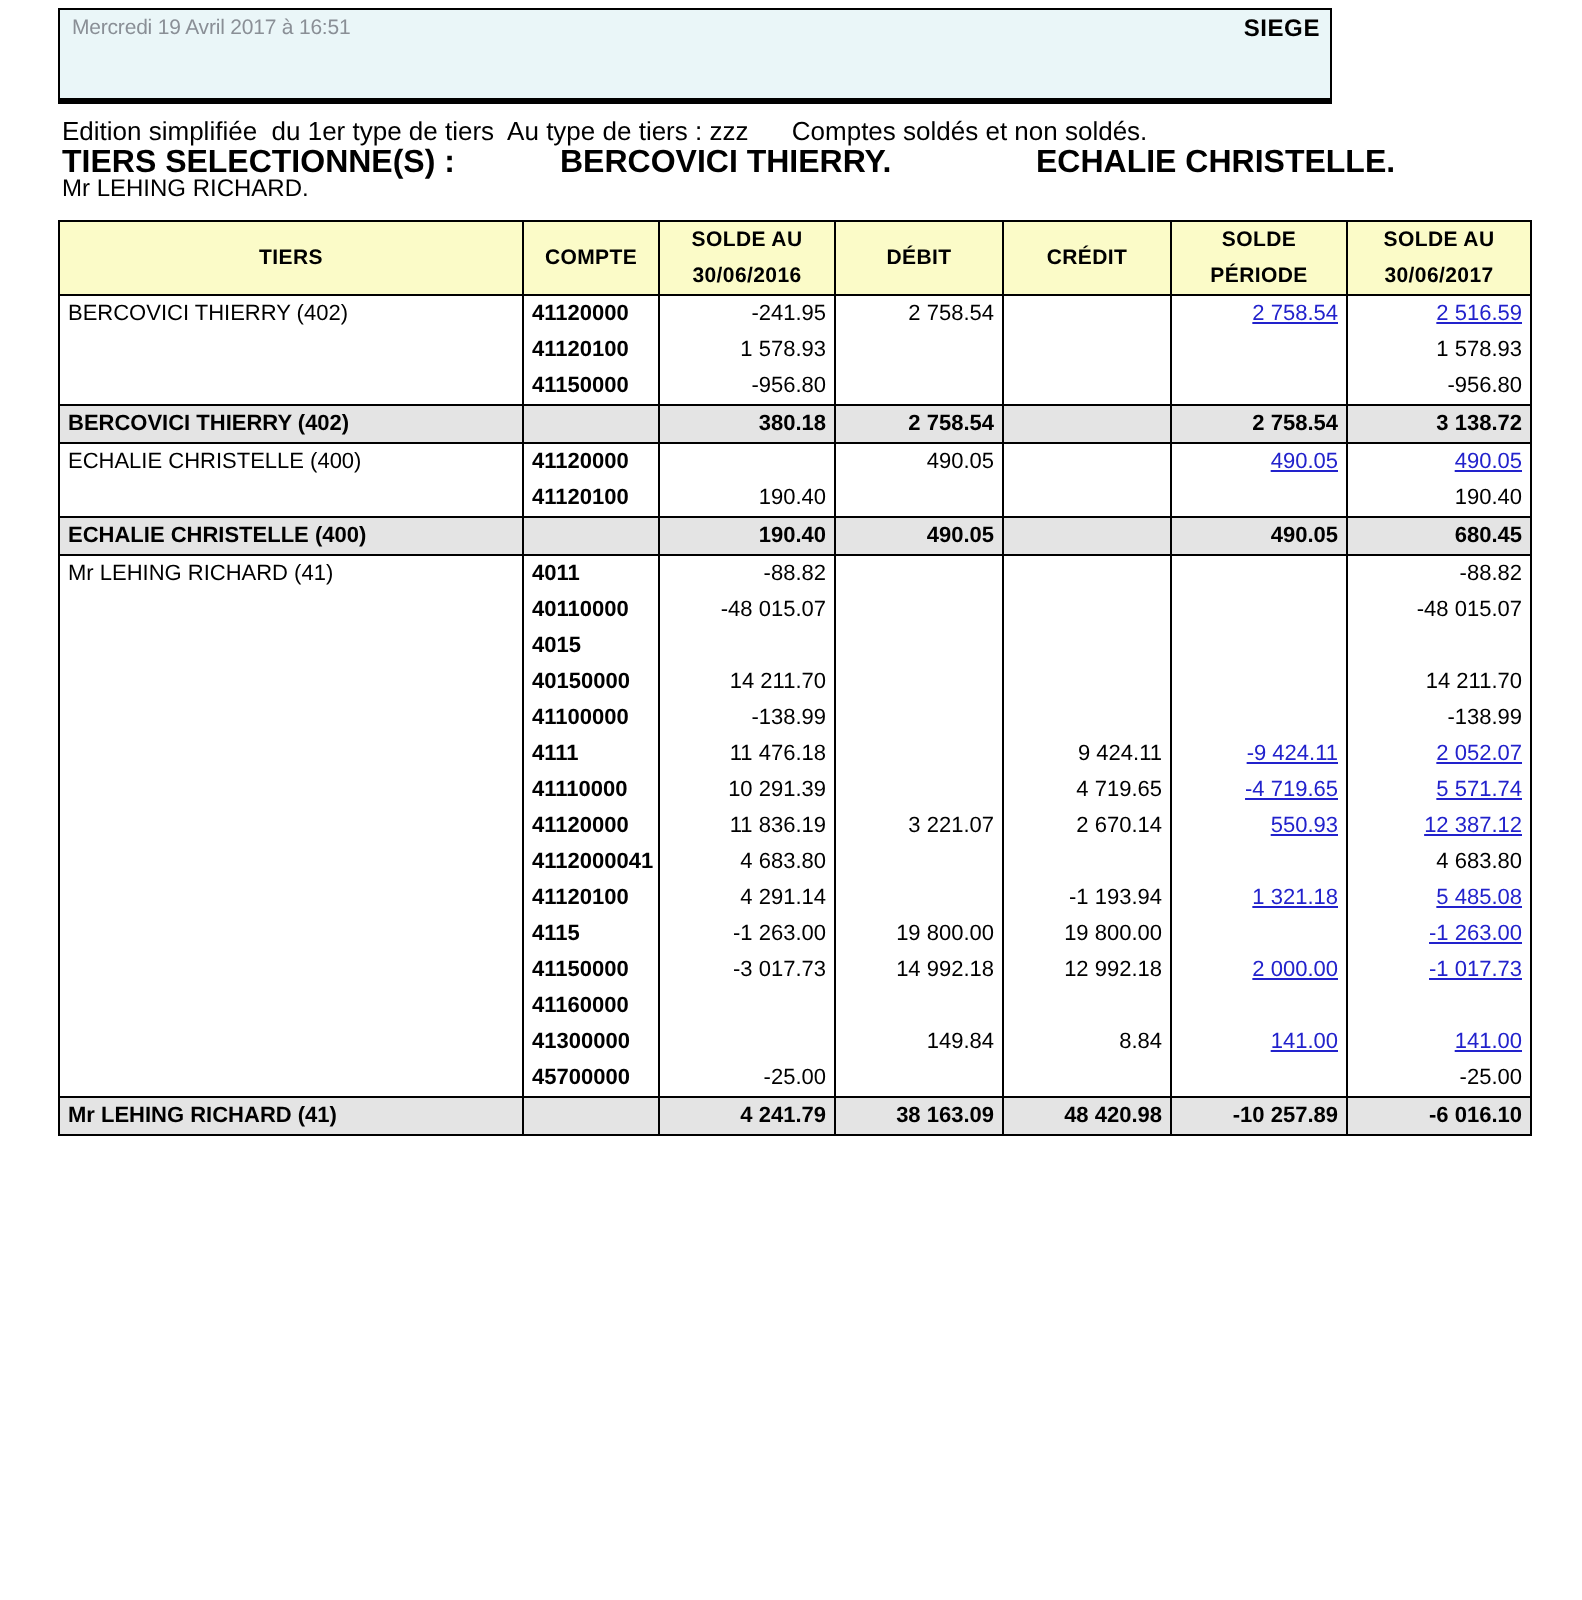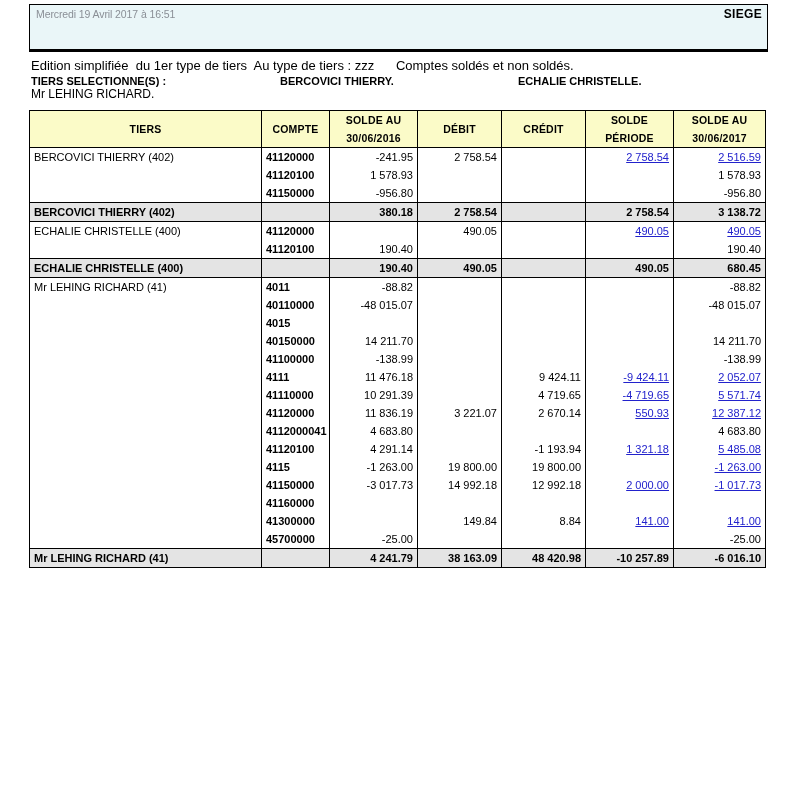--- a/index.html
+++ b/index.html
@@ -19,21 +19,21 @@
     position: relative;
     width: 791px;
     height: 800px;
   }
 
   
   .banner {
     position: absolute;
     left: 29px;
     top: 4px;
-    width: 739px;
+    width: 637px;
     height: 48px;
     background: #eaf6f8;
     border: 1px solid #000000;
     border-bottom: 3px solid #000000;
     box-sizing: border-box;
   }
   .banner-stamp {
     position: absolute;
     left: 6px;
     top: 3px;
@@ -73,21 +73,21 @@
     top: 58px;
     width: 740px;
   }
   .filter-line1 {
     font-size: 13px;
     white-space: pre;
     line-height: 15px;
   }
   .filter-line2 {
     margin-top: 2px;
-    font-size: 11px;
+    font-size: 16px;
     font-weight: bold;
     line-height: 13px;
     position: relative;
     height: 13px;
   }
   .filter-line2 .lbl { position: absolute; left: 0; top: 0; white-space: nowrap; }
   .filter-line2 .t1  { position: absolute; left: 249px; top: 0; white-space: nowrap; }
   .filter-line2 .t2  { position: absolute; left: 487px; top: 0; white-space: nowrap; }
   .filter-line3 {
     font-size: 12px;

